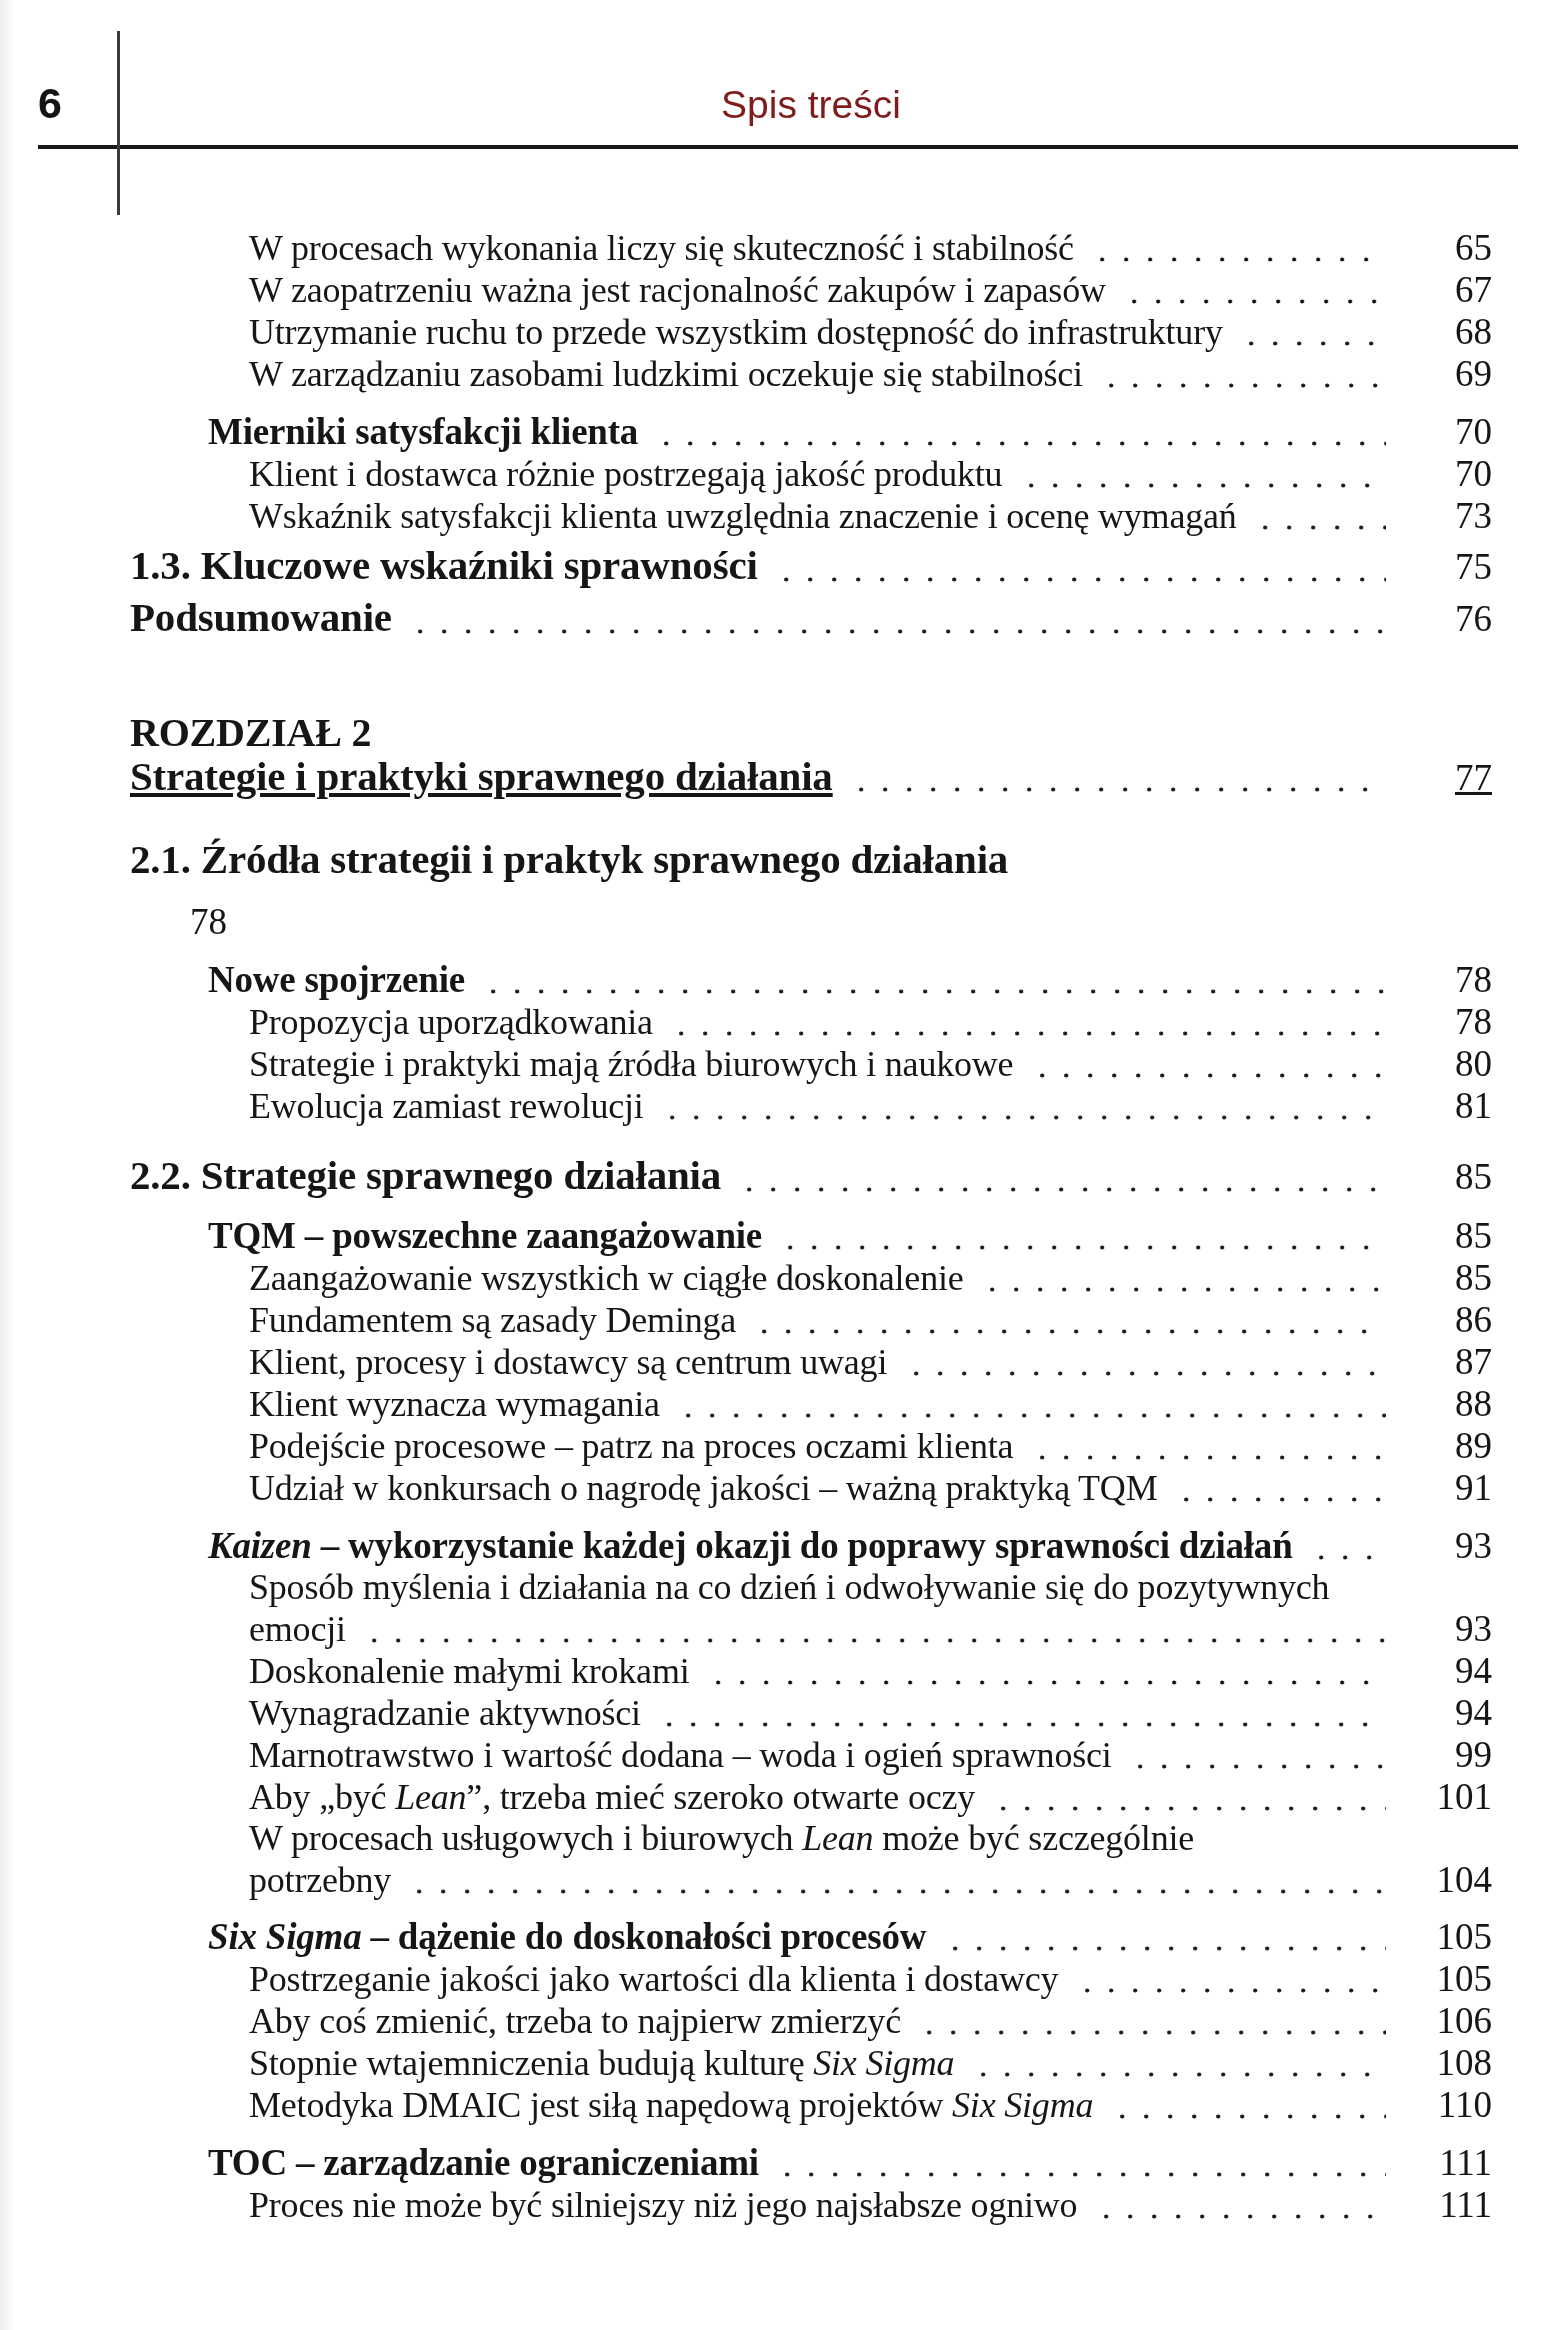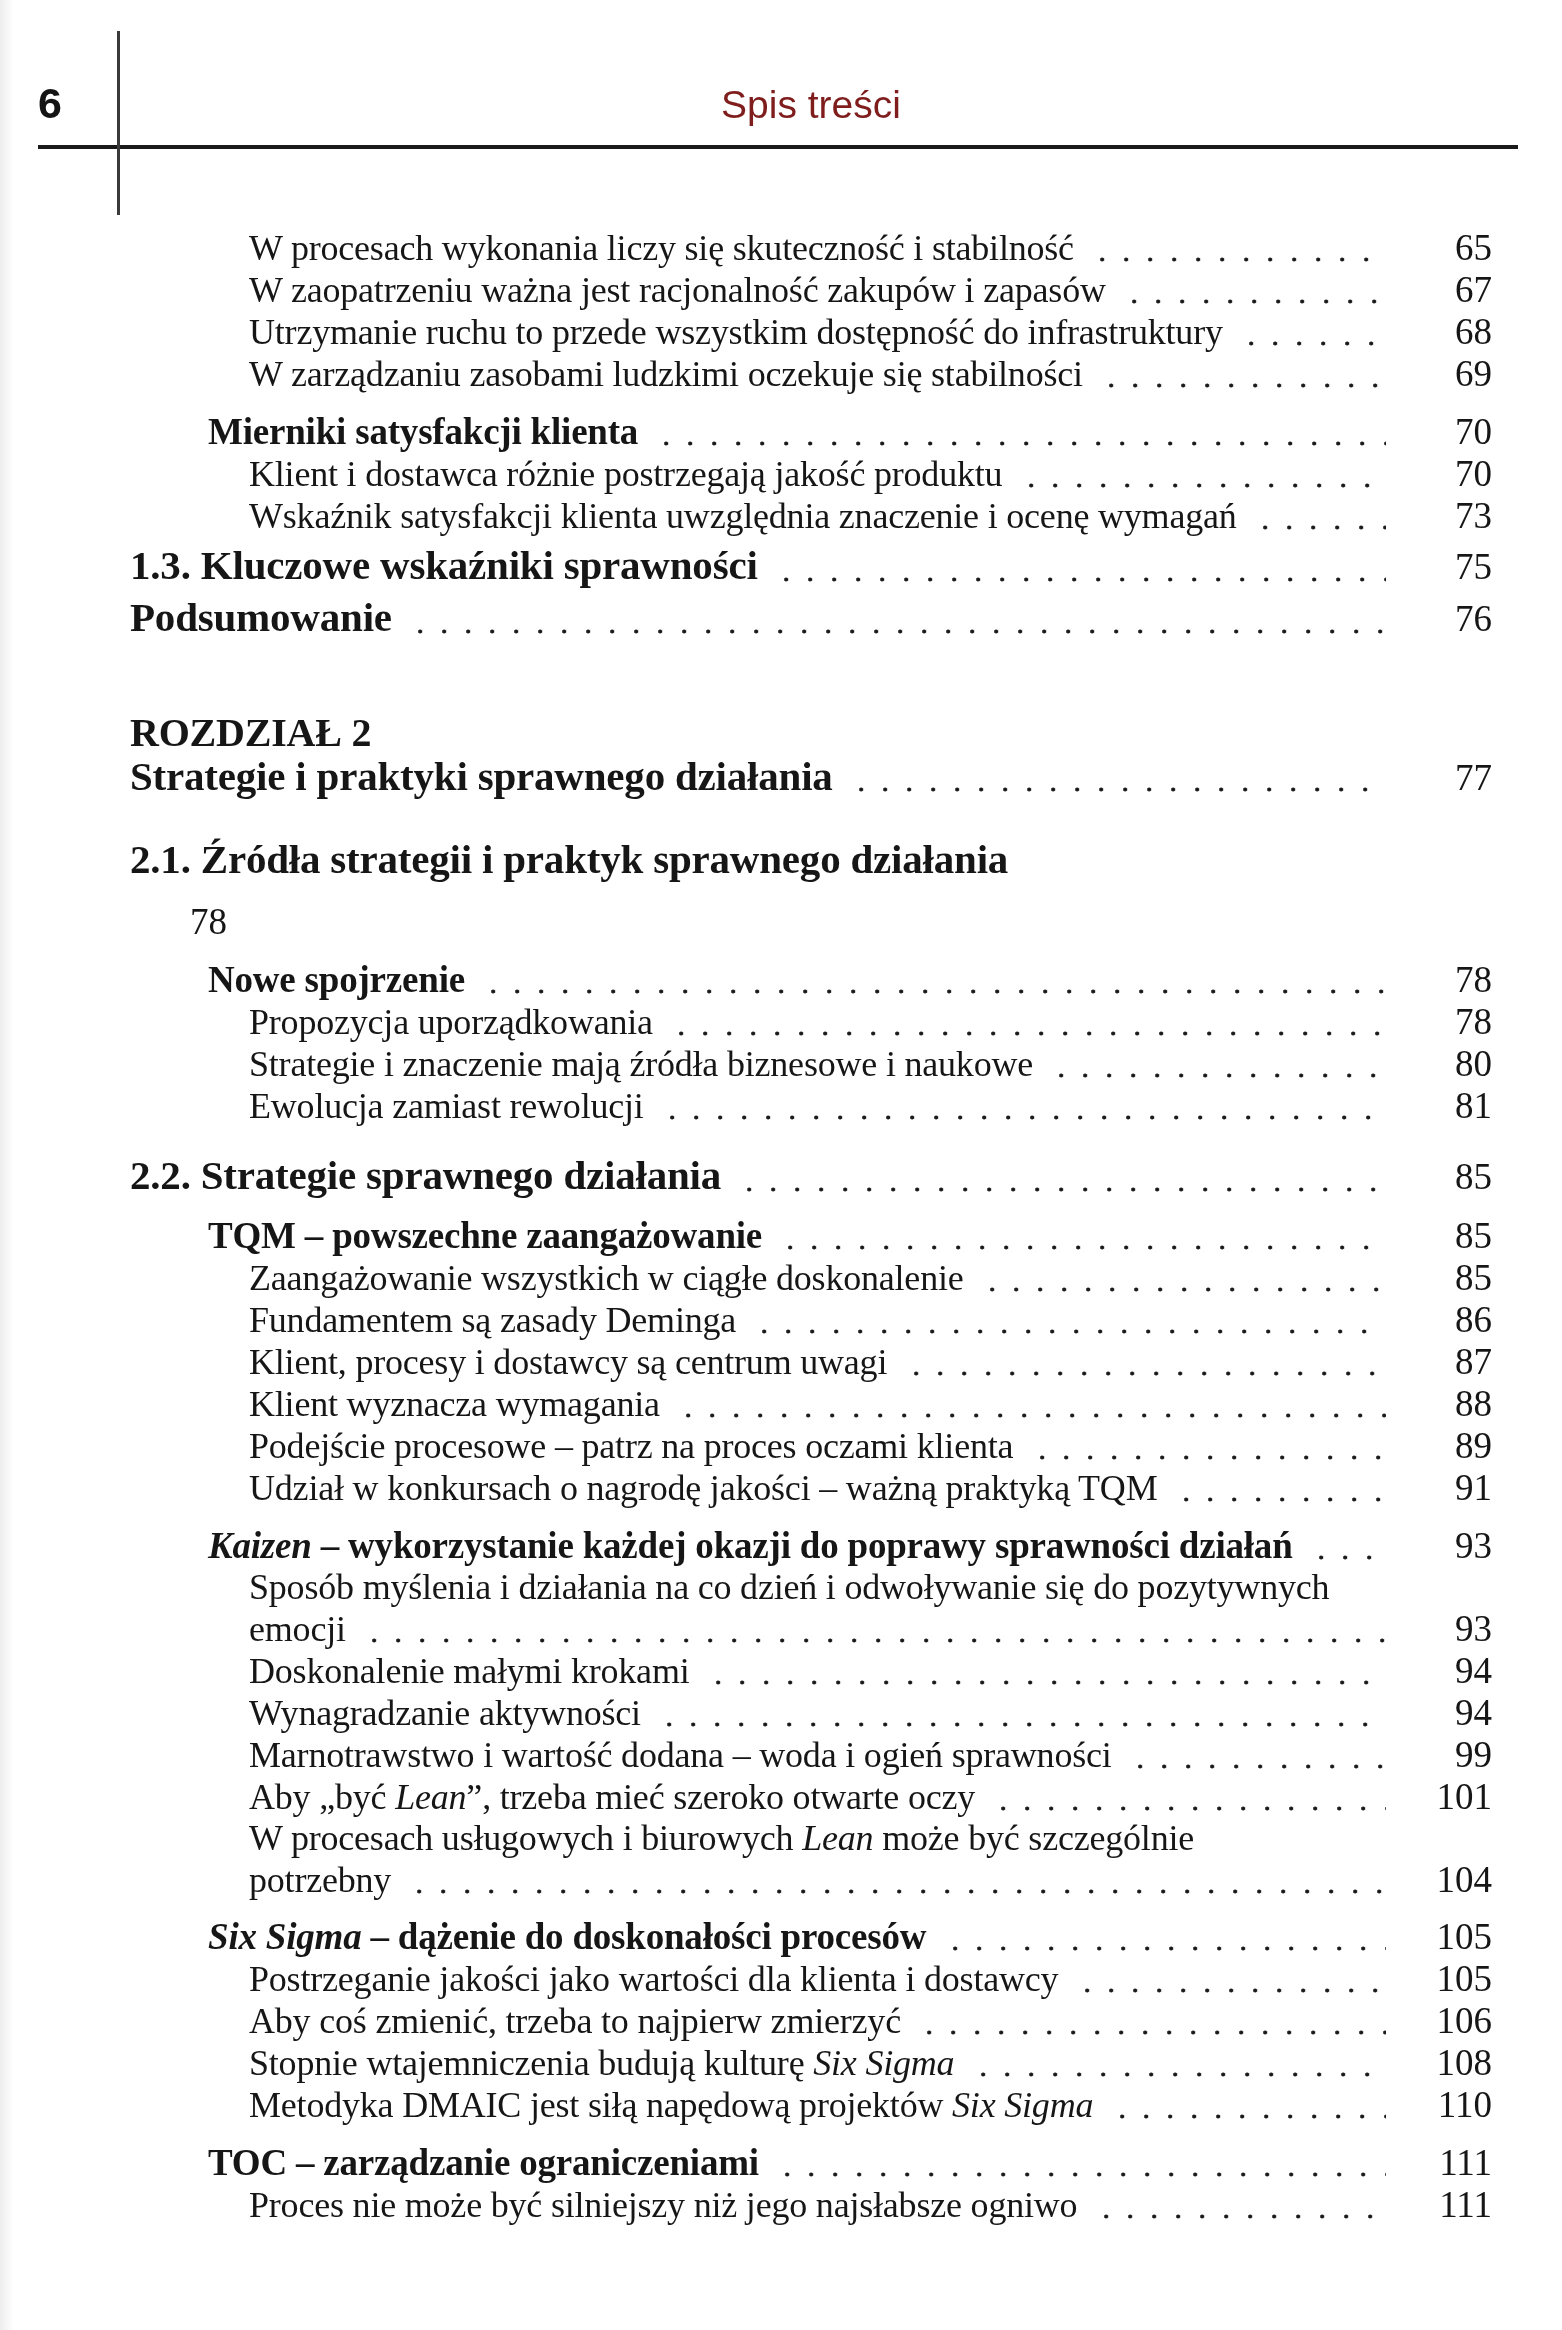--- a/index.html
+++ b/index.html
@@ -36,21 +36,21 @@
   .gutter-line{
     position:absolute;left:117px;top:31px;width:2.6px;height:184px;
     background:#3a3a3a;
   }
   .toc{
     position:absolute;left:130px;top:227px;width:1362px;
   }
   .row{display:flex;align-items:baseline;}
   .lvl1{font-weight:700;font-size:41px;line-height:45px;}
   .chapterNum{font-size:40px;}
-  .chapterTitle{line-height:43px;}
+  .chapterTitle{line-height:43px;text-decoration:underline;}
   .lvl2{font-weight:700;font-size:37px;line-height:42px;margin-left:78px;}
   .lvl3{font-weight:400;font-size:36px;line-height:41px;margin-left:119px;}
   .title{flex:0 1 auto;letter-spacing:-0.2px;}
   .title em{font-style:italic;}
   .leader{
     flex:1 1 auto;min-width:0;align-self:flex-end;
     height:17.3px;margin:0 8.7px 0 11.3px;
     background-image:radial-gradient(circle, #1a1a1a 1.7px, rgba(0,0,0,0) 2.3px);
     background-size:24px 7px;
     background-repeat:repeat-x;
@@ -140,21 +140,21 @@
       <span class="title"><span>Nowe spojrzenie</span></span>
       <span class="leader"></span>
       <span class="page">78</span>
     </div>
     <div class="row lvl3">
       <span class="title"><span>Propozycja uporządkowania</span></span>
       <span class="leader"></span>
       <span class="page">78</span>
     </div>
     <div class="row lvl3">
-      <span class="title"><span>Strategie i znaczenie mają źródła biznesowe i naukowe</span></span>
+      <span class="title"><span>Strategie i praktyki mają źródła biurowych i naukowe</span></span>
       <span class="leader"></span>
       <span class="page">80</span>
     </div>
     <div class="row lvl3">
       <span class="title"><span>Ewolucja zamiast rewolucji</span></span>
       <span class="leader"></span>
       <span class="page">81</span>
     </div>
     <div class="row lvl1 gap-l">
       <span class="title"><span>2.2. Strategie sprawnego działania</span></span>

